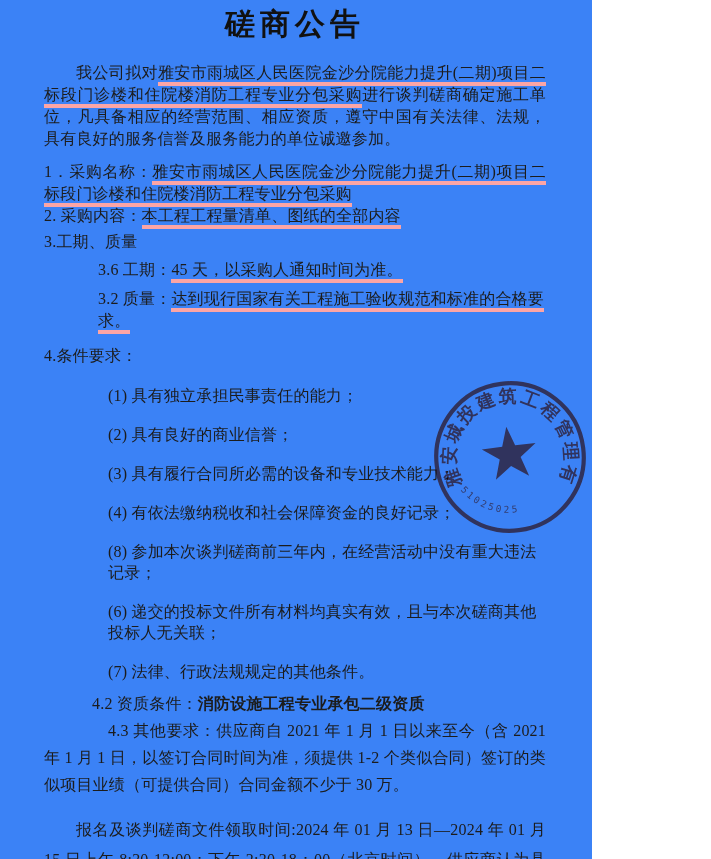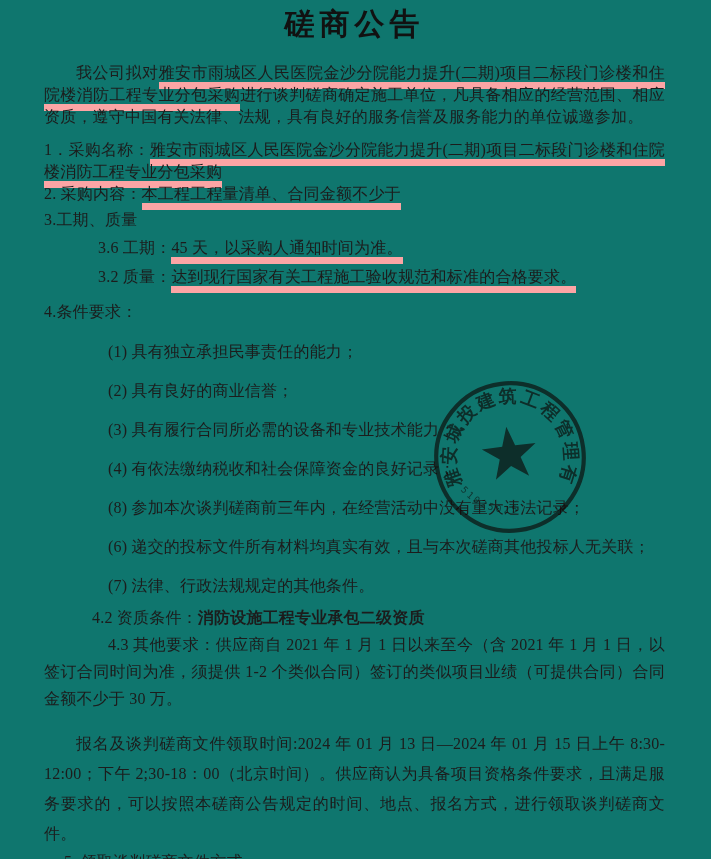--- a/index.html
+++ b/index.html
@@ -1,36 +1,36 @@
 <!DOCTYPE html>
 <html><head>
 <meta charset="utf-8">
 <style>
   html,body{margin:0;padding:0;background:#ffffff;}
   .page{
     position:relative;
-    width:711px;height:859px;
-    background:#0f766e;
+    width:592px;height:859px;
+    background:#3b82f6;
     overflow:hidden;
     font-family:"Liberation Serif","DejaVu Serif",serif;
     color:#1c1c1c;
   }
   .content{padding:2px 46px 0 44px;}
   .title{
     margin:2px 0 0 0;
     text-align:center;
     font-size:30px;
     font-weight:700;
     letter-spacing:5px;
     color:#111;
   }
   p{margin:0;font-size:16px;line-height:22px;letter-spacing:0.2px;}
   .justify{text-align:justify;}
   .indent2{text-indent:2em;}
-  .u{border-bottom:7px solid #fca5a5;padding-bottom:1px;}
+  .u{border-bottom:4px solid #fca5a5;padding-bottom:1px;}
   .intro{margin-top:17px;}
   .m-item1{margin-top:11px;}
   .m-item3{margin-top:4px;}
   .sub{margin-left:54px;}
   .sub2{margin-left:64px;}
   .m-31{margin-top:6px;}
   .m-32{margin-top:7px;}
   .m-4{margin-top:13px;}
   .m-41{margin-top:12px;}
   .cond{margin-top:18px;line-height:21px;}
@@ -57,21 +57,21 @@
 
 <div class="page">
   <div class="content">
 
     <h1 class="title">磋商公告</h1>
 
     <p class="intro justify indent2"><span>我公司拟对</span><span class="u">雅安市雨城区人民医院金沙分院能力提升(二期)项目二标段门诊楼和住院楼消防工程专业分包采购</span><span>进行谈判磋商确定施工单位，凡具备相应的经营范围、相应资质，遵守中国有关法律、法规，具有良好的服务信誉及服务能力的单位诚邀参加。</span></p>
 
     <p class="m-item1 justify"><span>1．采购名称：</span><span class="u">雅安市雨城区人民医院金沙分院能力提升(二期)项目二标段门诊楼和住院楼消防工程专业分包采购</span></p>
 
-    <p><span>2.  采购内容：</span><span class="u">本工程工程量清单、合同金额不少于</span></p>
+    <p><span>2.  采购内容：</span><span class="u">本工程工程量清单、图纸的全部内容</span></p>
 
     <p class="m-item3">3.工期、质量</p>
 
     <p class="sub m-31"><span>3.6 工期：</span><span class="u">45 天，以采购人通知时间为准。</span></p>
 
     <p class="sub m-32"><span>3.2 质量：</span><span class="u">达到现行国家有关工程施工验收规范和标准的合格要求。</span></p>
 
     <p class="m-4">4.条件要求：</p>
 
 

